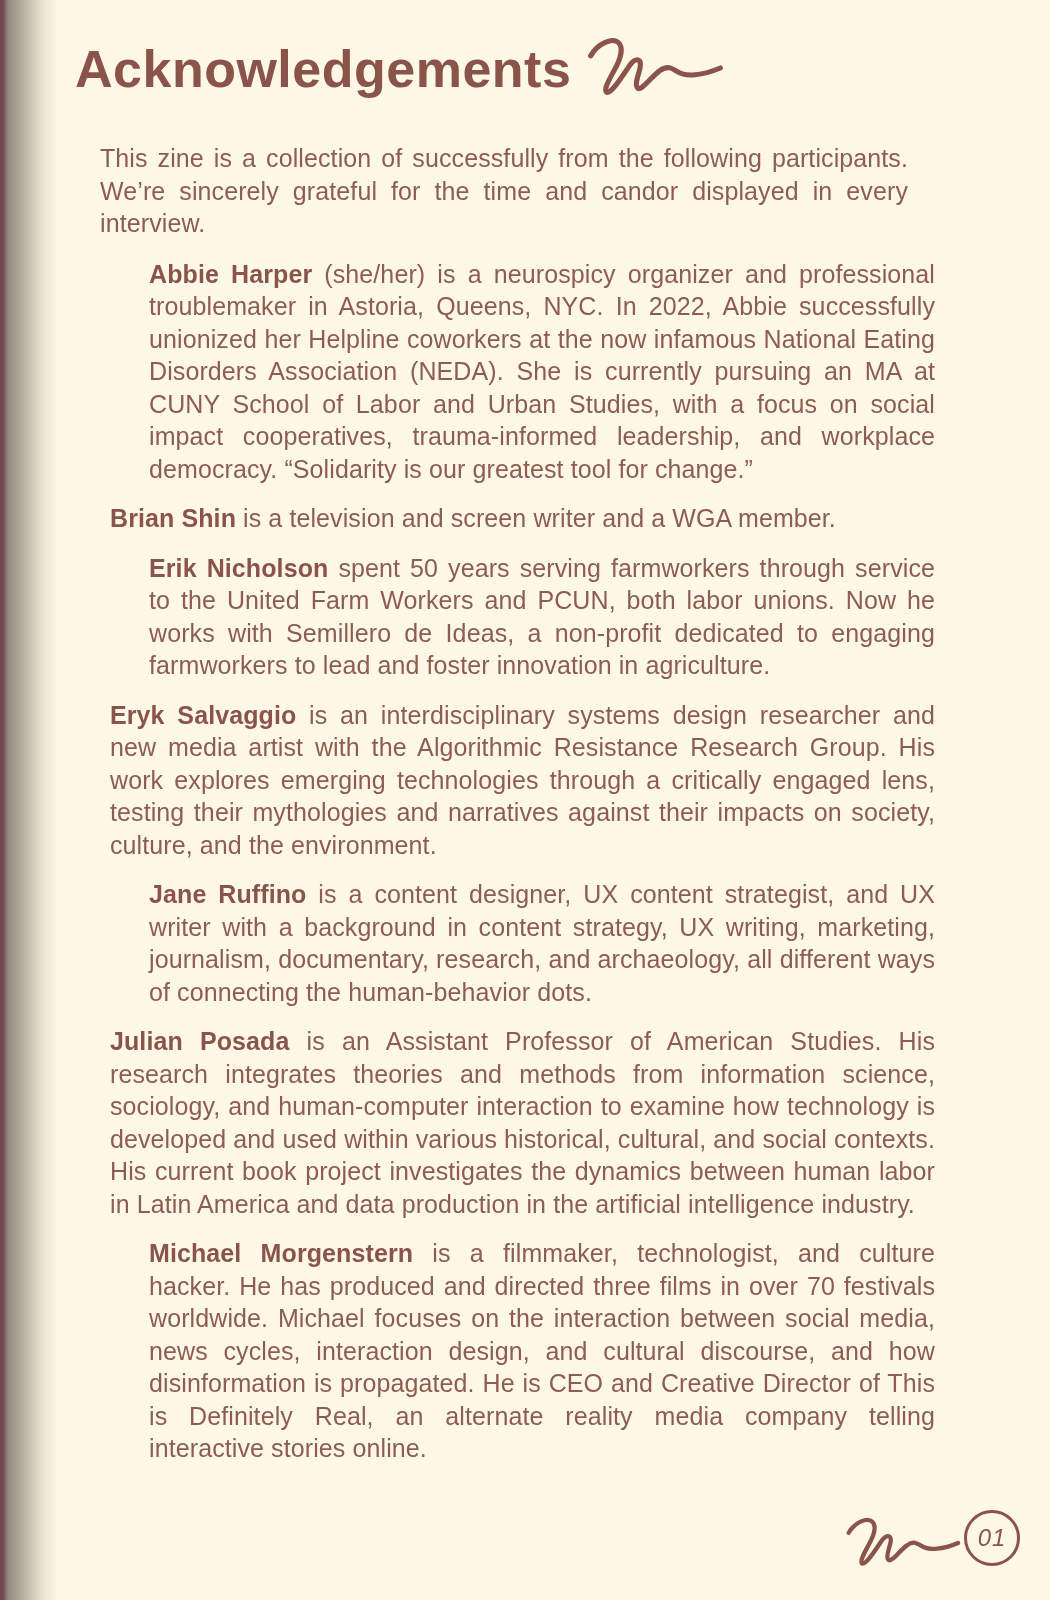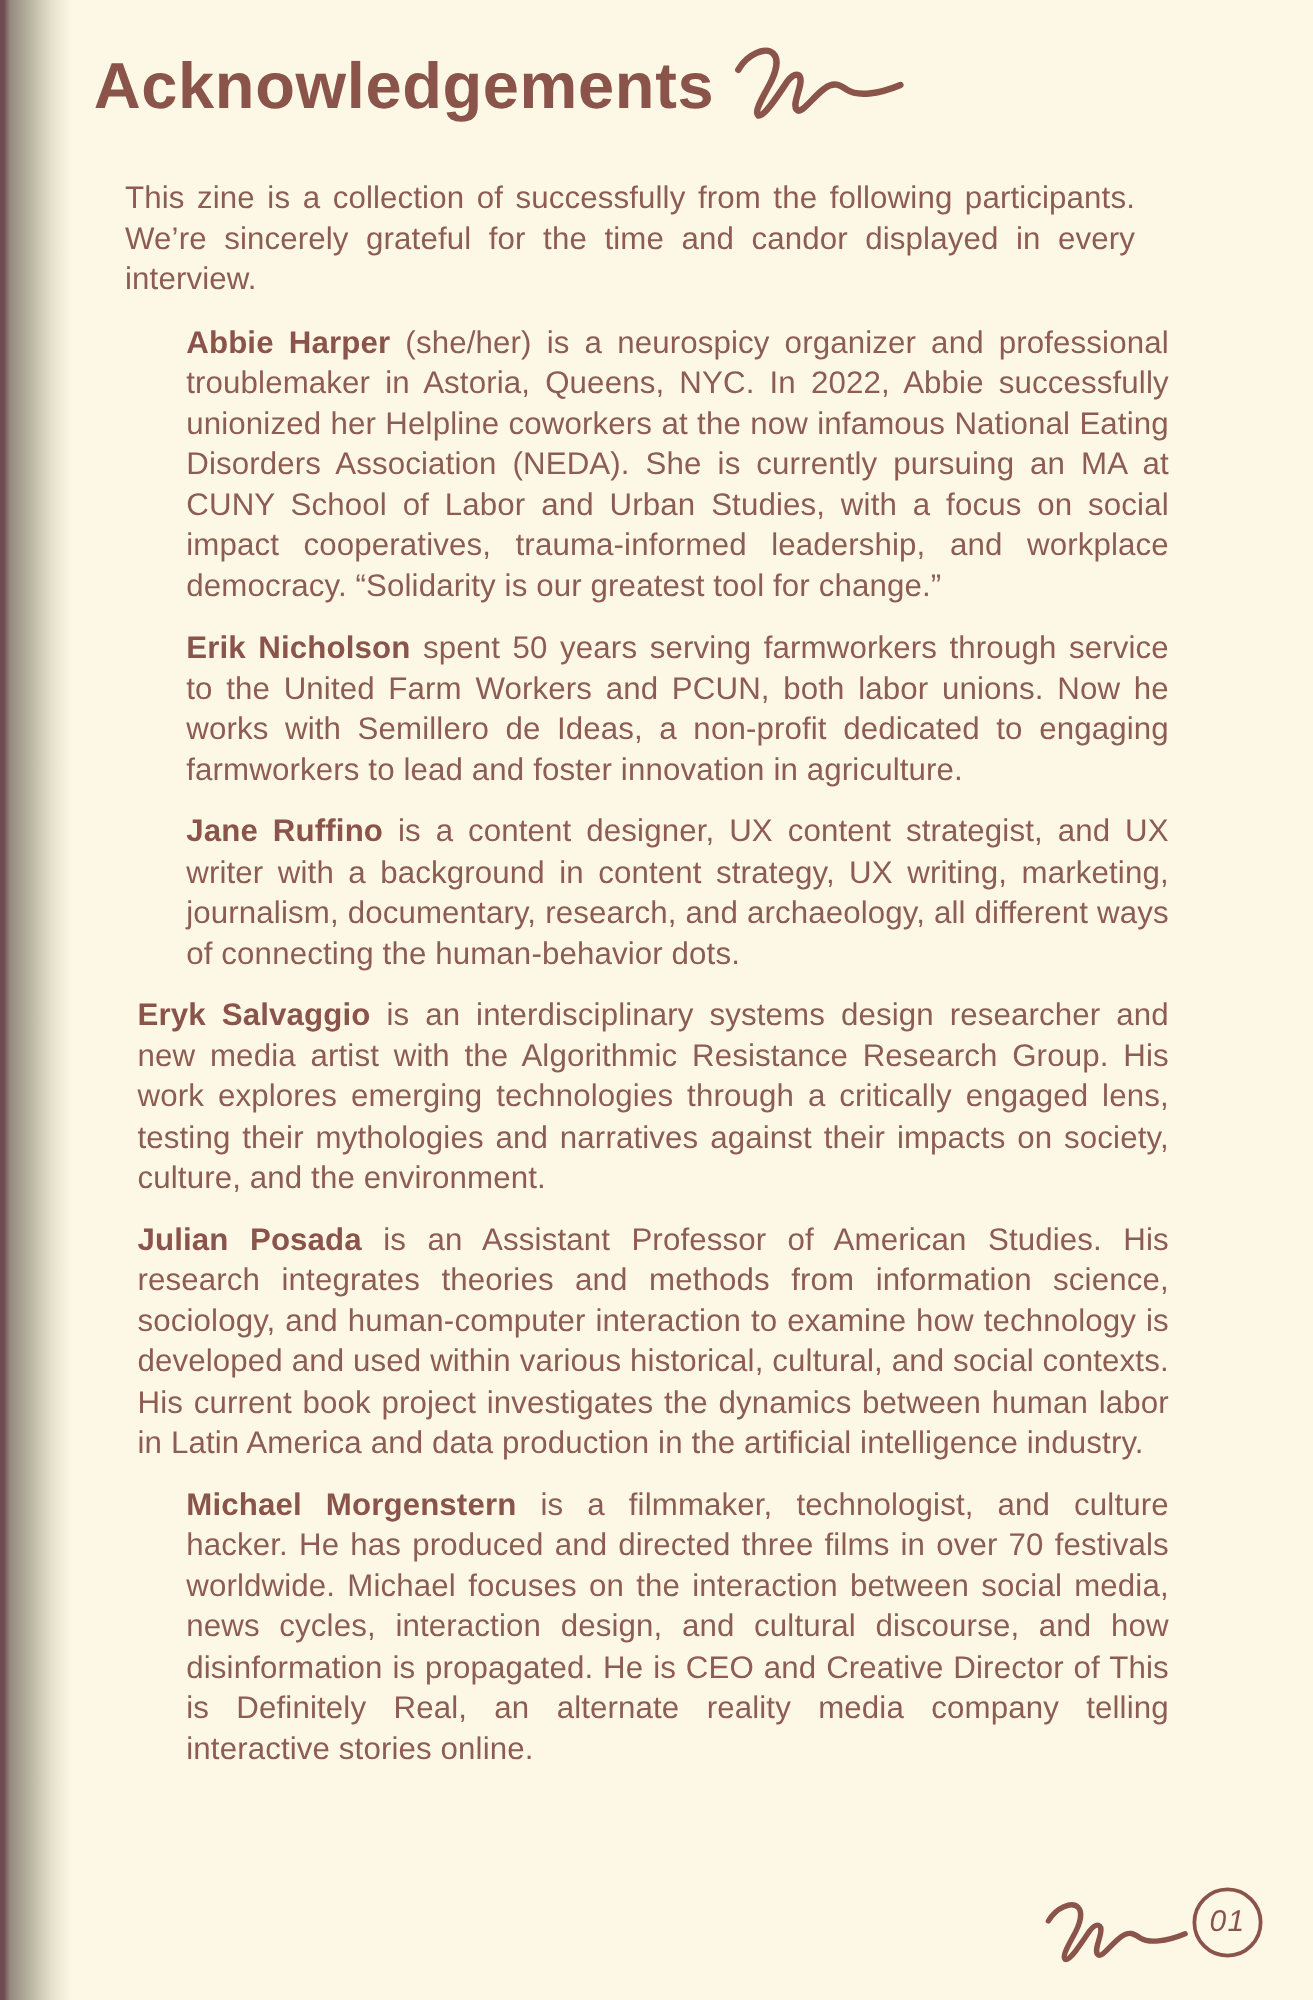--- a/index.html
+++ b/index.html
@@ -69,24 +69,24 @@
   .bio.indent {
     padding-left: 39px;
     box-sizing: border-box;
   }
   .bio b {
     font-weight: bold;
     color: #8a544b;
   }
   .footer {
     position: absolute;
-    right: 40px;
+    right: 30px;
     bottom: 34px;
     display: flex;
-    align-items: flex-end;
+    align-items: center;
     gap: 2px;
   }
   .footer-flourish {
     margin-bottom: -10px;
   }
   .page-circle {
     width: 50px;
     height: 50px;
     border: 3.5px solid #8a544b;
     border-radius: 50%;
@@ -117,23 +117,24 @@
     <h1>Acknowledgements</h1>
     <svg class="flourish title-flourish" width="140" height="68" viewBox="0 0 150 70">
       <path d="M6 22 C14 8 30 2 36 8 C41 13 39 24 31 38 C25 49 20 58 23 61 C27 64 40 44 48 32 C55 23 61 25 59 35 C57 44 53 52 56 56 C60 61 70 45 80 38 C88 32 93 35 99 39 C108 45 126 43 145 35"></path>
     </svg>
   </div>
 
   <p class="intro">This zine is a collection of successfully from the following participants. We’re sincerely grateful for the time and candor displayed in every interview.</p>
 
   <div class="bios">
     <p class="bio indent"><b>Abbie Harper</b><span> (she/her) is a neurospicy organizer and professional troublemaker in Astoria, Queens, NYC. In 2022, Abbie successfully unionized her Helpline coworkers at the now infamous National Eating Disorders Association (NEDA). She is currently pursuing an MA at CUNY School of Labor and Urban Studies, with a focus on social impact cooperatives, trauma-informed leadership, and workplace democracy. “Solidarity is our greatest tool for change.”</span></p>
+    <p class="bio"><b>Brian Shin</b><span> is a television and screen writer and a WGA member.</span></p>
     <p class="bio indent"><b>Erik Nicholson</b><span> spent 50 years serving farmworkers through service to the United Farm Workers and PCUN, both labor unions. Now he works with Semillero de Ideas, a non-profit dedicated to engaging farmworkers to lead and foster innovation in agriculture.</span></p>
+    <p class="bio"><b>Eryk Salvaggio</b><span> is an interdisciplinary systems design researcher and new media artist with the Algorithmic Resistance Research Group. His work explores emerging technologies through a critically engaged lens, testing their mythologies and narratives against their impacts on society, culture, and the environment.</span></p>
     <p class="bio indent"><b>Jane Ruffino</b><span> is a content designer, UX content strategist, and UX writer with a background in content strategy, UX writing, marketing, journalism, documentary, research, and archaeology, all different ways of connecting the human-behavior dots.</span></p>
-    <p class="bio"><b>Eryk Salvaggio</b><span> is an interdisciplinary systems design researcher and new media artist with the Algorithmic Resistance Research Group. His work explores emerging technologies through a critically engaged lens, testing their mythologies and narratives against their impacts on society, culture, and the environment.</span></p>
     <p class="bio"><b>Julian Posada</b><span> is an Assistant Professor of American Studies. His research integrates theories and methods from information science, sociology, and human-computer interaction to examine how technology is developed and used within various historical, cultural, and social contexts. His current book project investigates the dynamics between human labor in Latin America and data production in the artificial intelligence industry.</span></p>
     <p class="bio indent"><b>Michael Morgenstern</b><span> is a filmmaker, technologist, and culture hacker. He has produced and directed three films in over 70 festivals worldwide. Michael focuses on the interaction between social media, news cycles, interaction design, and cultural discourse, and how disinformation is propagated. He is CEO and Creative Director of This is Definitely Real, an alternate reality media company telling interactive stories online.</span></p>
   </div>
 
 </div>
 
 <div class="footer">
   <svg class="flourish footer-flourish" width="118" height="58" viewBox="0 0 150 70">
     <path d="M6 22 C14 8 30 2 36 8 C41 13 39 24 31 38 C25 49 20 58 23 61 C27 64 40 44 48 32 C55 23 61 25 59 35 C57 44 53 52 56 56 C60 61 70 45 80 38 C88 32 93 35 99 39 C108 45 126 43 145 35"></path>
   </svg>

